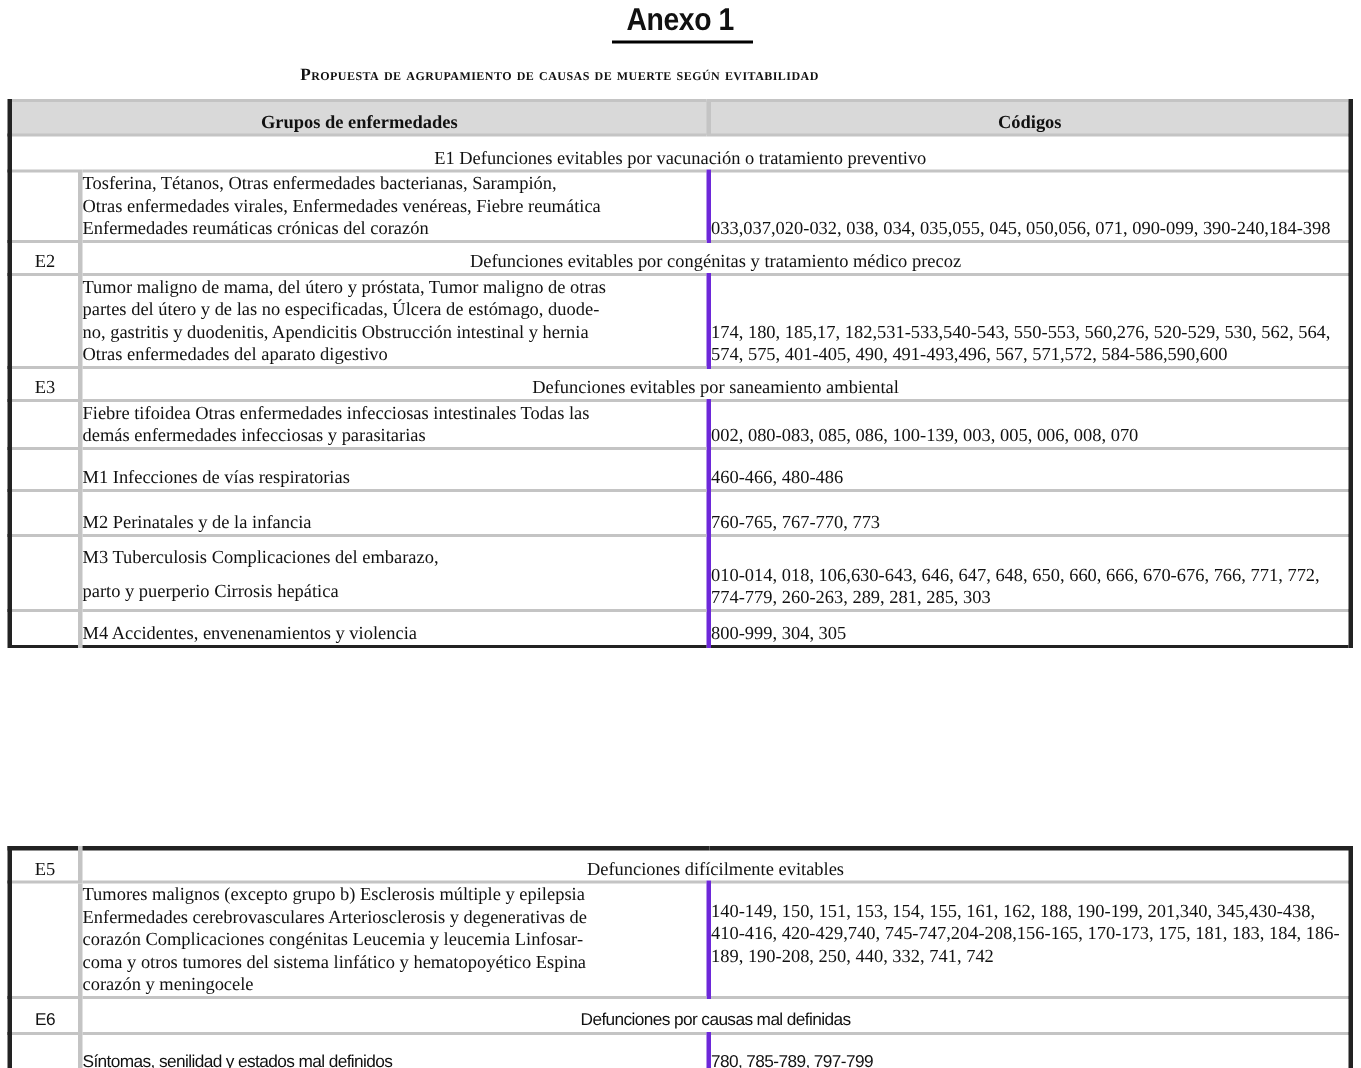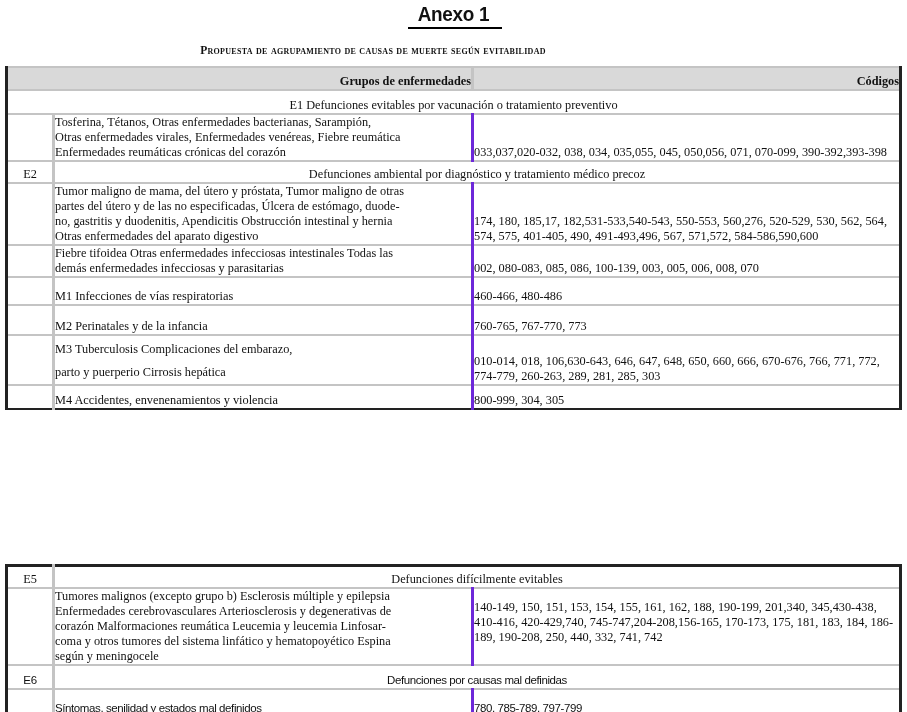--- a/index.html
+++ b/index.html
@@ -26,21 +26,21 @@
     font-size: 12.3px; line-height: 15px;
   }
   table.annex td, table.annex th {
     border-top: 2px solid #c4c4c4; border-bottom: 2px solid #c4c4c4;
     padding: 0; vertical-align: bottom;
   }
   #t1 { top: 66px; width: 897px; border: 2px solid #222; border-right-width: 3px; border-left-width: 3px; }
   #t2 { top: 536px; width: 897px; border: 2px solid #222; border-right-width: 3px; border-left-width: 3px; border-top-width: 3px; margin-top: 28px; }
   th.hdr {
     background: #d9d9d9; font-weight: bold; font-size: 12.3px; height: 21px;
-    text-align: right; vertical-align: middle; border-top: 0;
+    text-align: center; vertical-align: middle; border-top: 0;
   }
   th.hdr.left { border-right: 3px solid #c4c4c4; }
   td.sec-full { text-align: center; height: 22px; vertical-align: middle; }
   td.code { width: 44px; text-align: center; border-right: 3px solid #c4c4c4; height: 20px; vertical-align: middle; }
   td.sec-title { text-align: center; vertical-align: middle; }
   td.blank { border-right: 3px solid #c4c4c4; }
   td.desc { padding: 2px 6px 1px 12px; vertical-align: bottom; border-right: 3px solid #6d28d9; }
   td.codes { padding: 2px 6px 1px 12px; vertical-align: bottom; }
   td.desc.tall, td.codes.tall { height: 26px; margin-top: 17px; }
   .m3 { line-height: 23px; }
@@ -70,38 +70,42 @@
     <tr>
       <td class="sec-full" colspan="3">E1 Defunciones evitables por vacunación o tratamiento preventivo</td>
     </tr>
     <tr>
       <td class="blank"></td>
       <td class="desc">
         <div>Tosferina, Tétanos, Otras enfermedades bacterianas, Sarampión,</div>
         <div>Otras enfermedades virales, Enfermedades venéreas, Fiebre reumática</div>
         <div>Enfermedades reumáticas crónicas del corazón</div>
       </td>
-      <td class="codes">033,037,020-032, 038, 034, 035,055, 045, 050,056, 071, 070-099, 390-392,393-398</td>
+      <td class="codes">033,037,020-032, 038, 034, 035,055, 045, 050,056, 071, 090-099, 390-240,184-398</td>
     </tr>
 
     <tr>
       <td class="code">E2</td>
-      <td class="sec-title" colspan="2">Defunciones ambiental por diagnóstico y tratamiento médico precoz</td>
+      <td class="sec-title" colspan="2">Defunciones evitables por congénitas y tratamiento médico precoz</td>
     </tr>
     <tr>
       <td class="blank"></td>
       <td class="desc">
         <div>Tumor maligno de mama, del útero y próstata, Tumor maligno de otras</div>
         <div>partes del útero y de las no especificadas, Úlcera de estómago, duode-</div>
         <div>no, gastritis y duodenitis, Apendicitis Obstrucción intestinal y hernia</div>
         <div>Otras enfermedades del aparato digestivo</div>
       </td>
       <td class="codes">174, 180, 185,17, 182,531-533,540-543, 550-553, 560,276, 520-529, 530, 562, 564, 574, 575, 401-405, 490, 491-493,496, 567, 571,572, 584-586,590,600</td>
     </tr>
 
+    <tr>
+      <td class="code">E3</td>
+      <td class="sec-title" colspan="2">Defunciones evitables por saneamiento ambiental</td>
+    </tr>
     <tr>
       <td class="blank"></td>
       <td class="desc">
         <div>Fiebre tifoidea Otras enfermedades infecciosas intestinales Todas las</div>
         <div>demás enfermedades infecciosas y parasitarias</div>
       </td>
       <td class="codes">002, 080-083, 085, 086, 100-139, 003, 005, 006, 008, 070</td>
     </tr>
 
     <tr>
@@ -140,23 +144,23 @@
 
     <tr>
       <td class="code" style="border-top:0">E5</td>
       <td class="sec-title" style="border-top:0" colspan="2">Defunciones difícilmente evitables</td>
     </tr>
     <tr>
       <td class="blank"></td>
       <td class="desc">
         <div>Tumores malignos (excepto grupo b) Esclerosis múltiple y epilepsia</div>
         <div>Enfermedades cerebrovasculares Arteriosclerosis y degenerativas de</div>
-        <div>corazón Malformaciones reumática Leucemia y leucemia Linfosar-</div>
+        <div>corazón Complicaciones congénitas Leucemia y leucemia Linfosar-</div>
         <div>coma y otros tumores del sistema linfático y hematopoyético Espina</div>
-        <div>según y meningocele</div>
+        <div>corazón y meningocele</div>
       </td>
       <td class="codes" style="vertical-align:top;padding-top:11px">140-149, 150, 151, 153, 154, 155, 161, 162, 188, 190-199, 201,340, 345,430-438, 410-416, 420-429,740, 745-747,204-208,156-165, 170-173, 175, 181, 183, 184, 186-189, 190-208, 250, 440, 332, 741, 742</td>
     </tr>
 
     <tr class="e6">
       <td class="code" style="height:22px">E6</td>
       <td class="sec-title" colspan="2">Defunciones por causas mal definidas</td>
     </tr>
     <tr class="e6">
       <td class="blank"></td>

